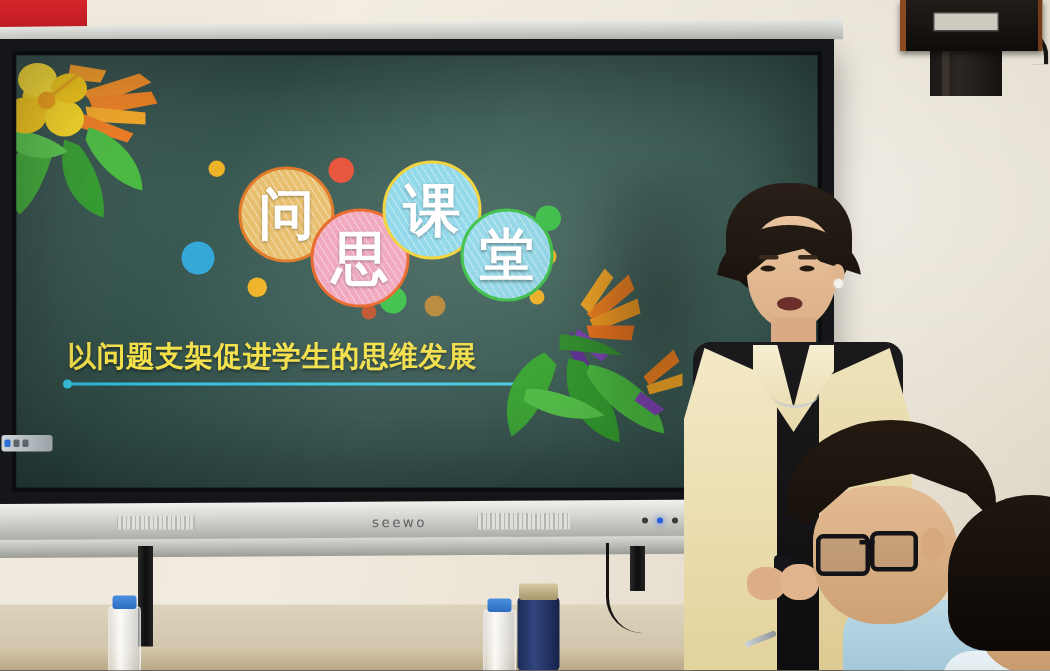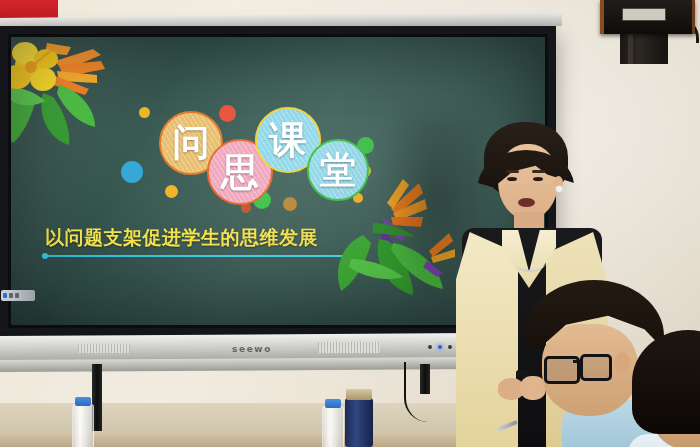--- a/index.html
+++ b/index.html
@@ -94,22 +94,22 @@
   .side-toolbar i{width:4px;height:5px;background:#2b6fd6;border-radius:1px;display:block;}
   .side-toolbar i:nth-child(2){background:#5d6569;}
   .side-toolbar i:nth-child(3){background:#5d6569;}
 
   .bottom-bar{position:absolute;left:-4px;top:336px;width:568px;height:26px;
     background:linear-gradient(180deg,#f0f0ee 0%,#cfcfca 48%,#a8a8a2 100%);
     transform:skewY(-0.35deg);transform-origin:left center;
     box-shadow:0 3px 6px rgba(0,0,0,.3);}
   .bottom-bar2{position:absolute;left:-2px;top:360px;width:560px;height:12px;
     background:linear-gradient(180deg,#dadad5,#9c9c96);transform:skewY(-0.35deg);transform-origin:left center;}
-  .brand{position:absolute;left:232px;top:344px;font-size:9px;letter-spacing:1.6px;
-    color:#5f6166;font-weight:700;font-family:"DejaVu Sans",sans-serif;}
+  .brand{position:absolute;left:248px;top:344px;font-size:9px;letter-spacing:1.6px;
+    color:#5f6166;font-weight:400;font-family:"DejaVu Sans",sans-serif;}
   .grille{position:absolute;left:318px;top:342px;width:62px;height:11px;
     background-image:repeating-linear-gradient(90deg,#b6b6b0 0 1px,#e2e2dd 1px 3px),
                      repeating-linear-gradient(0deg,#b6b6b0 0 1px,#e2e2dd 1px 3px);
     opacity:.95;border-radius:1px;}
   .grille2{position:absolute;left:78px;top:344px;width:52px;height:9px;
     background-image:repeating-linear-gradient(90deg,#b6b6b0 0 1px,#e2e2dd 1px 3px);
     opacity:.9;border-radius:1px;}
   .leds{position:absolute;left:428px;top:345px;display:flex;gap:6px;align-items:center;}
   .leds b{display:block;width:4px;height:4px;border-radius:50%;background:#3a3a38;}
   .leds b.on{background:#2a5fe0;box-shadow:0 0 4px #3b7bff;}

